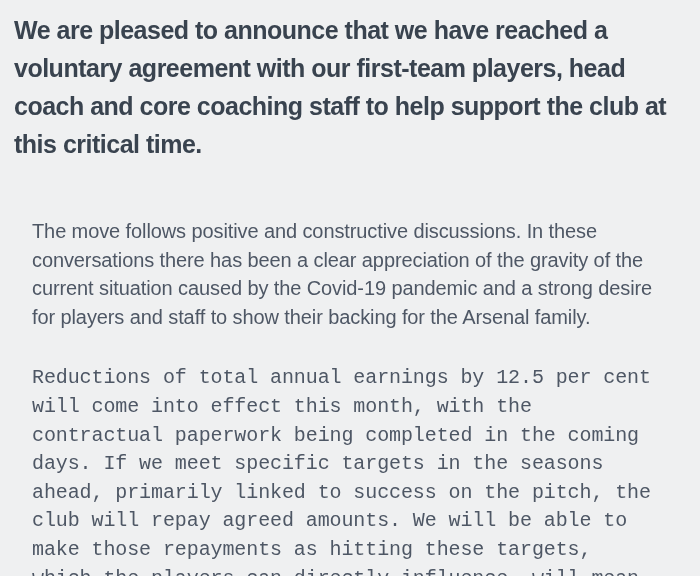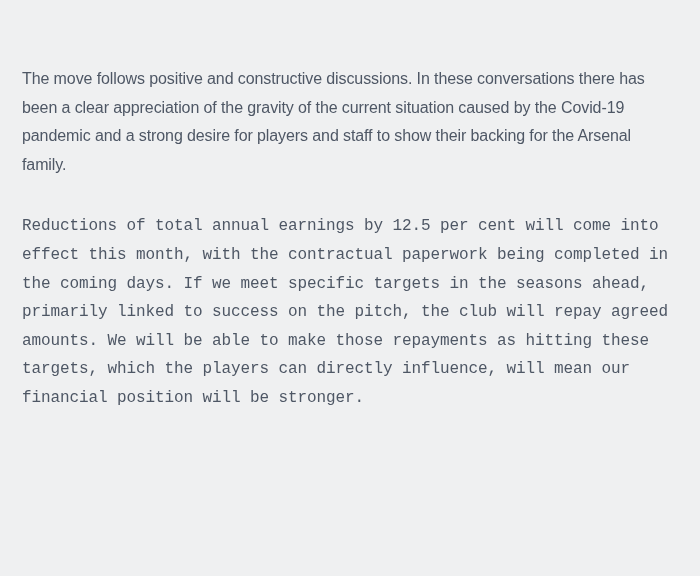--- a/index.html
+++ b/index.html
@@ -21,36 +21,37 @@
   .headline {
     margin: 0;
     font-family: "Liberation Sans", sans-serif;
     font-weight: bold;
     font-size: 25px;
     line-height: 38px;
     letter-spacing: -0.5px;
     color: #39434f;
   }
   .body-copy p {
-    margin: 8px;
+    margin: 18px;
     font-family: "Liberation Sans", sans-serif;
-    font-size: 16px;
+    font-size: 20px;
     line-height: 28.6px;
     letter-spacing: -0.1px;
     color: #4e5765;
   }
   .body-copy p.para-1 {
     margin-top: 54px;
   }
   .body-copy p.para-2 {
     margin-top: 33px;
     font-family: Liberation Mono, monospace;
   }
 </style>
 </head>
 <body>
 
 <div class="article">
+  <h1 class="headline">We are pleased to announce that we have reached a voluntary agreement with our first-team players, head coach and core coaching staff to help support the club at this critical time.</h1>
   <div class="body-copy">
     <p class="para-1">The move follows positive and constructive discussions. In these conversations there has been a clear appreciation of the gravity of the current situation caused by the Covid-19 pandemic and a strong desire for players and staff to show their backing for the Arsenal family.</p>
     <p class="para-2">Reductions of total annual earnings by 12.5 per cent will come into effect this month, with the contractual paperwork being completed in the coming days. If we meet specific targets in the seasons ahead, primarily linked to success on the pitch, the club will repay agreed amounts. We will be able to make those repayments as hitting these targets, which the players can directly influence, will mean our financial position will be stronger.</p>
   </div>
 </div>
 
 </body></html>

